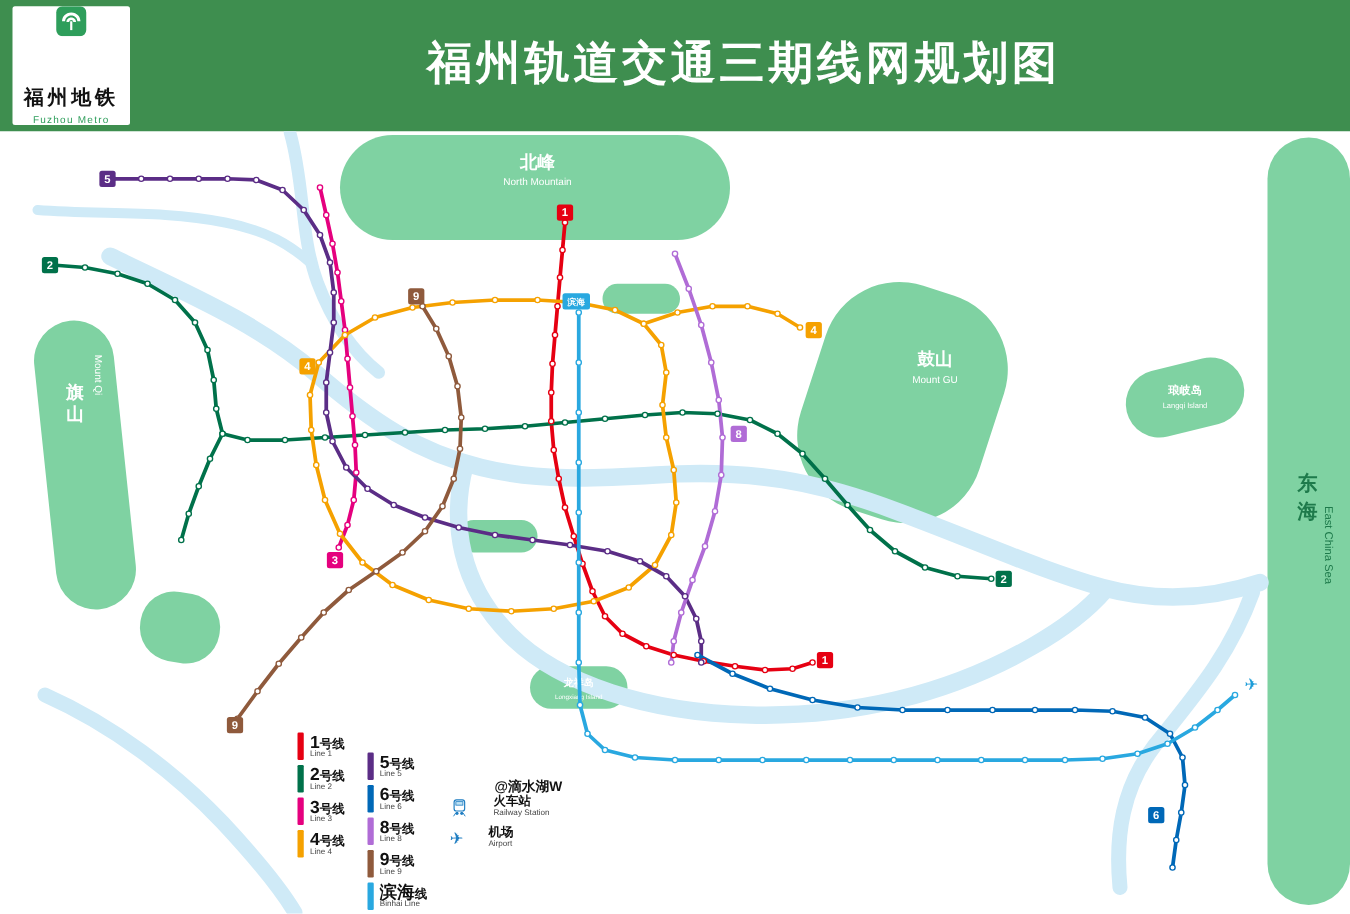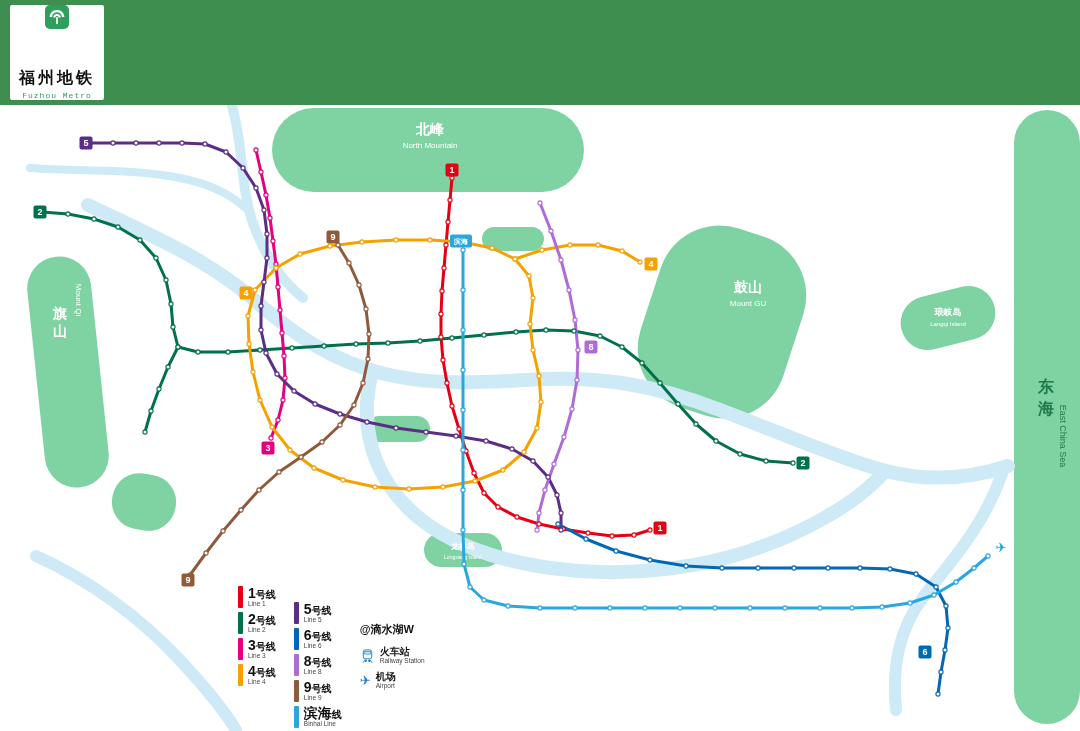--- a/index.html
+++ b/index.html
@@ -27,38 +27,39 @@
   }
   .lcol{display:flex;flex-direction:column;margin-top:26px;}
   .lcol.c1{margin-top:10px;align-items:flex-end;}
   .litem{display:flex;flex-direction:row;align-items:center;gap:5px;margin-bottom:4px;height:22px;}
   .lbar{display:inline-block;width:5px;height:22px;border-radius:1px;}
   .ltxt{display:flex;flex-direction:column;line-height:1.05;}
   .lzh{font-size:10px;font-weight:bold;color:#111;}
   .lzh .num{font-size:14px;}
   .len{font-size:6.5px;color:#444;}
   .lcol.c3{margin-top:46px;width:90px;}
-  .watermark{font-size:11px;font-weight:bold;color:#111;margin-bottom:10px;}
-  .licon-item{display:flex;align-items:center;gap:5px;margin-bottom:8px;}
+  .watermark{font-size:11px;font-weight:bold;color:#111;text-align:right;}
+  .licon-item{display:flex;align-items:center;gap:20px;margin-bottom:8px;}
   .plane-glyph{color:#1f7ec2;font-size:13px;}
 </style>
 </head>
 <body>
 
 <header style="background: rgb(62, 142, 79);">
   <div class="logo-box">
     <svg width="44" height="44" viewBox="0 0 44 44">
       <rect width="44" height="44" rx="9" fill="#2e9e5b"></rect>
       <path d="M22 9 C13.5 9 8.5 15.5 8.5 22 L13 22 C13 17.5 17 13.5 22 13.5 C27 13.5 31 17.5 31 22 L35.5 22 C35.5 15.5 30.5 9 22 9 Z" fill="#ffffff"></path>
       <path d="M22 16.5 C17.8 16.5 15 19.8 15 23 L19 23 C19 21.2 20.4 20 22 20 C23.6 20 25 21.2 25 23 L29 23 C29 19.8 26.2 16.5 22 16.5 Z" fill="#ffffff"></path>
       <rect x="20.4" y="22" width="3.2" height="13" fill="#ffffff"></rect>
     </svg>
     <div class="logo-zh">福州地铁</div>
-    <div class="logo-en" style="color: rgb(46, 158, 91); font-family: Liberation Mono, monospace;">Fuzhou Metro</div>
+    <div class="logo-en" style="color: rgb(46, 158, 91);">Fuzhou Metro</div>
   </div>
+  <h1 class="map-title">福州轨道交通三期线网规划图</h1>
 </header>
 
 <svg id="map-svg" viewBox="0 105 1080 626">
     <rect x="272" y="108" width="312" height="84" rx="42" fill="#7fd2a2"></rect>
     <rect x="647" y="228" width="150" height="188" rx="62" fill="#7fd2a2" transform="rotate(18 722 322)"></rect>
     <rect x="36" y="256" width="64" height="232" rx="32" fill="#7fd2a2" transform="rotate(-6 68 372)"></rect>
     <rect x="900" y="291" width="96" height="54" rx="27" fill="#7fd2a2" transform="rotate(-14 948 318)"></rect>
     <rect x="1014" y="110" width="66" height="614" rx="33" fill="#7fd2a2"></rect>
     <rect x="424" y="533" width="78" height="34" rx="17" fill="#7fd2a2"></rect>
     <rect x="112" y="474" width="64" height="56" rx="27" fill="#7fd2a2" transform="rotate(10 144 502)"></rect>

